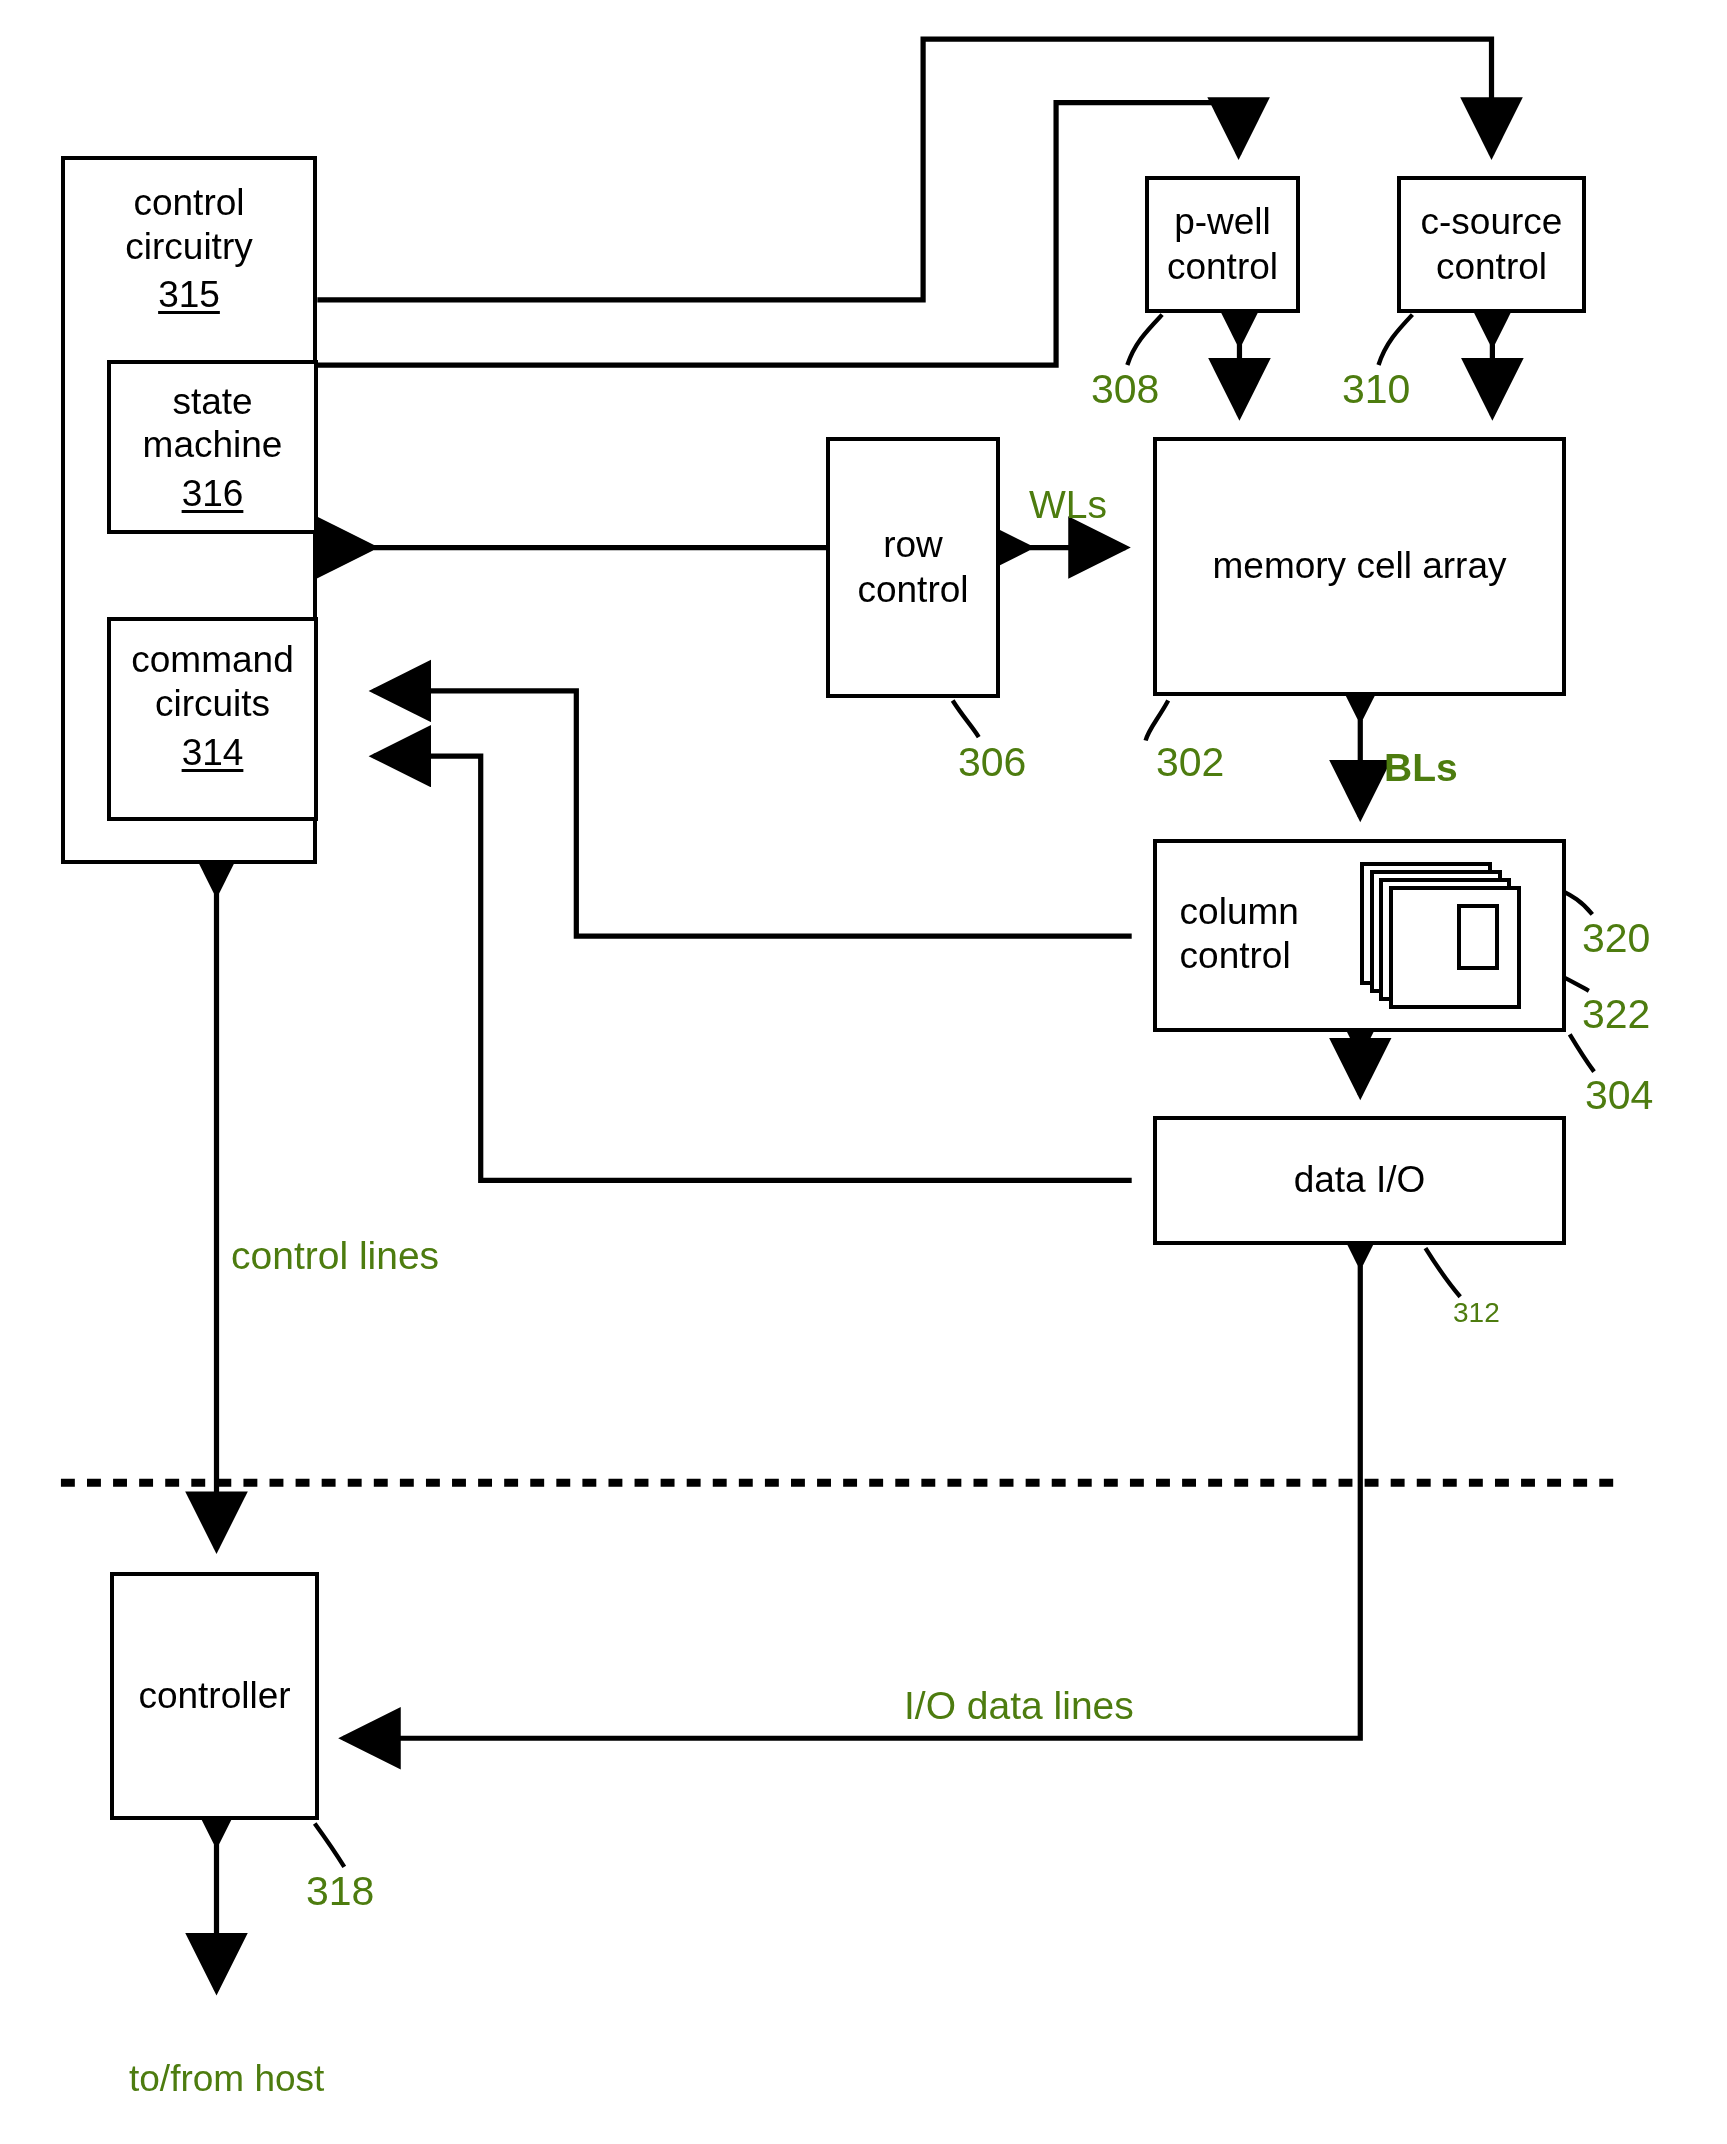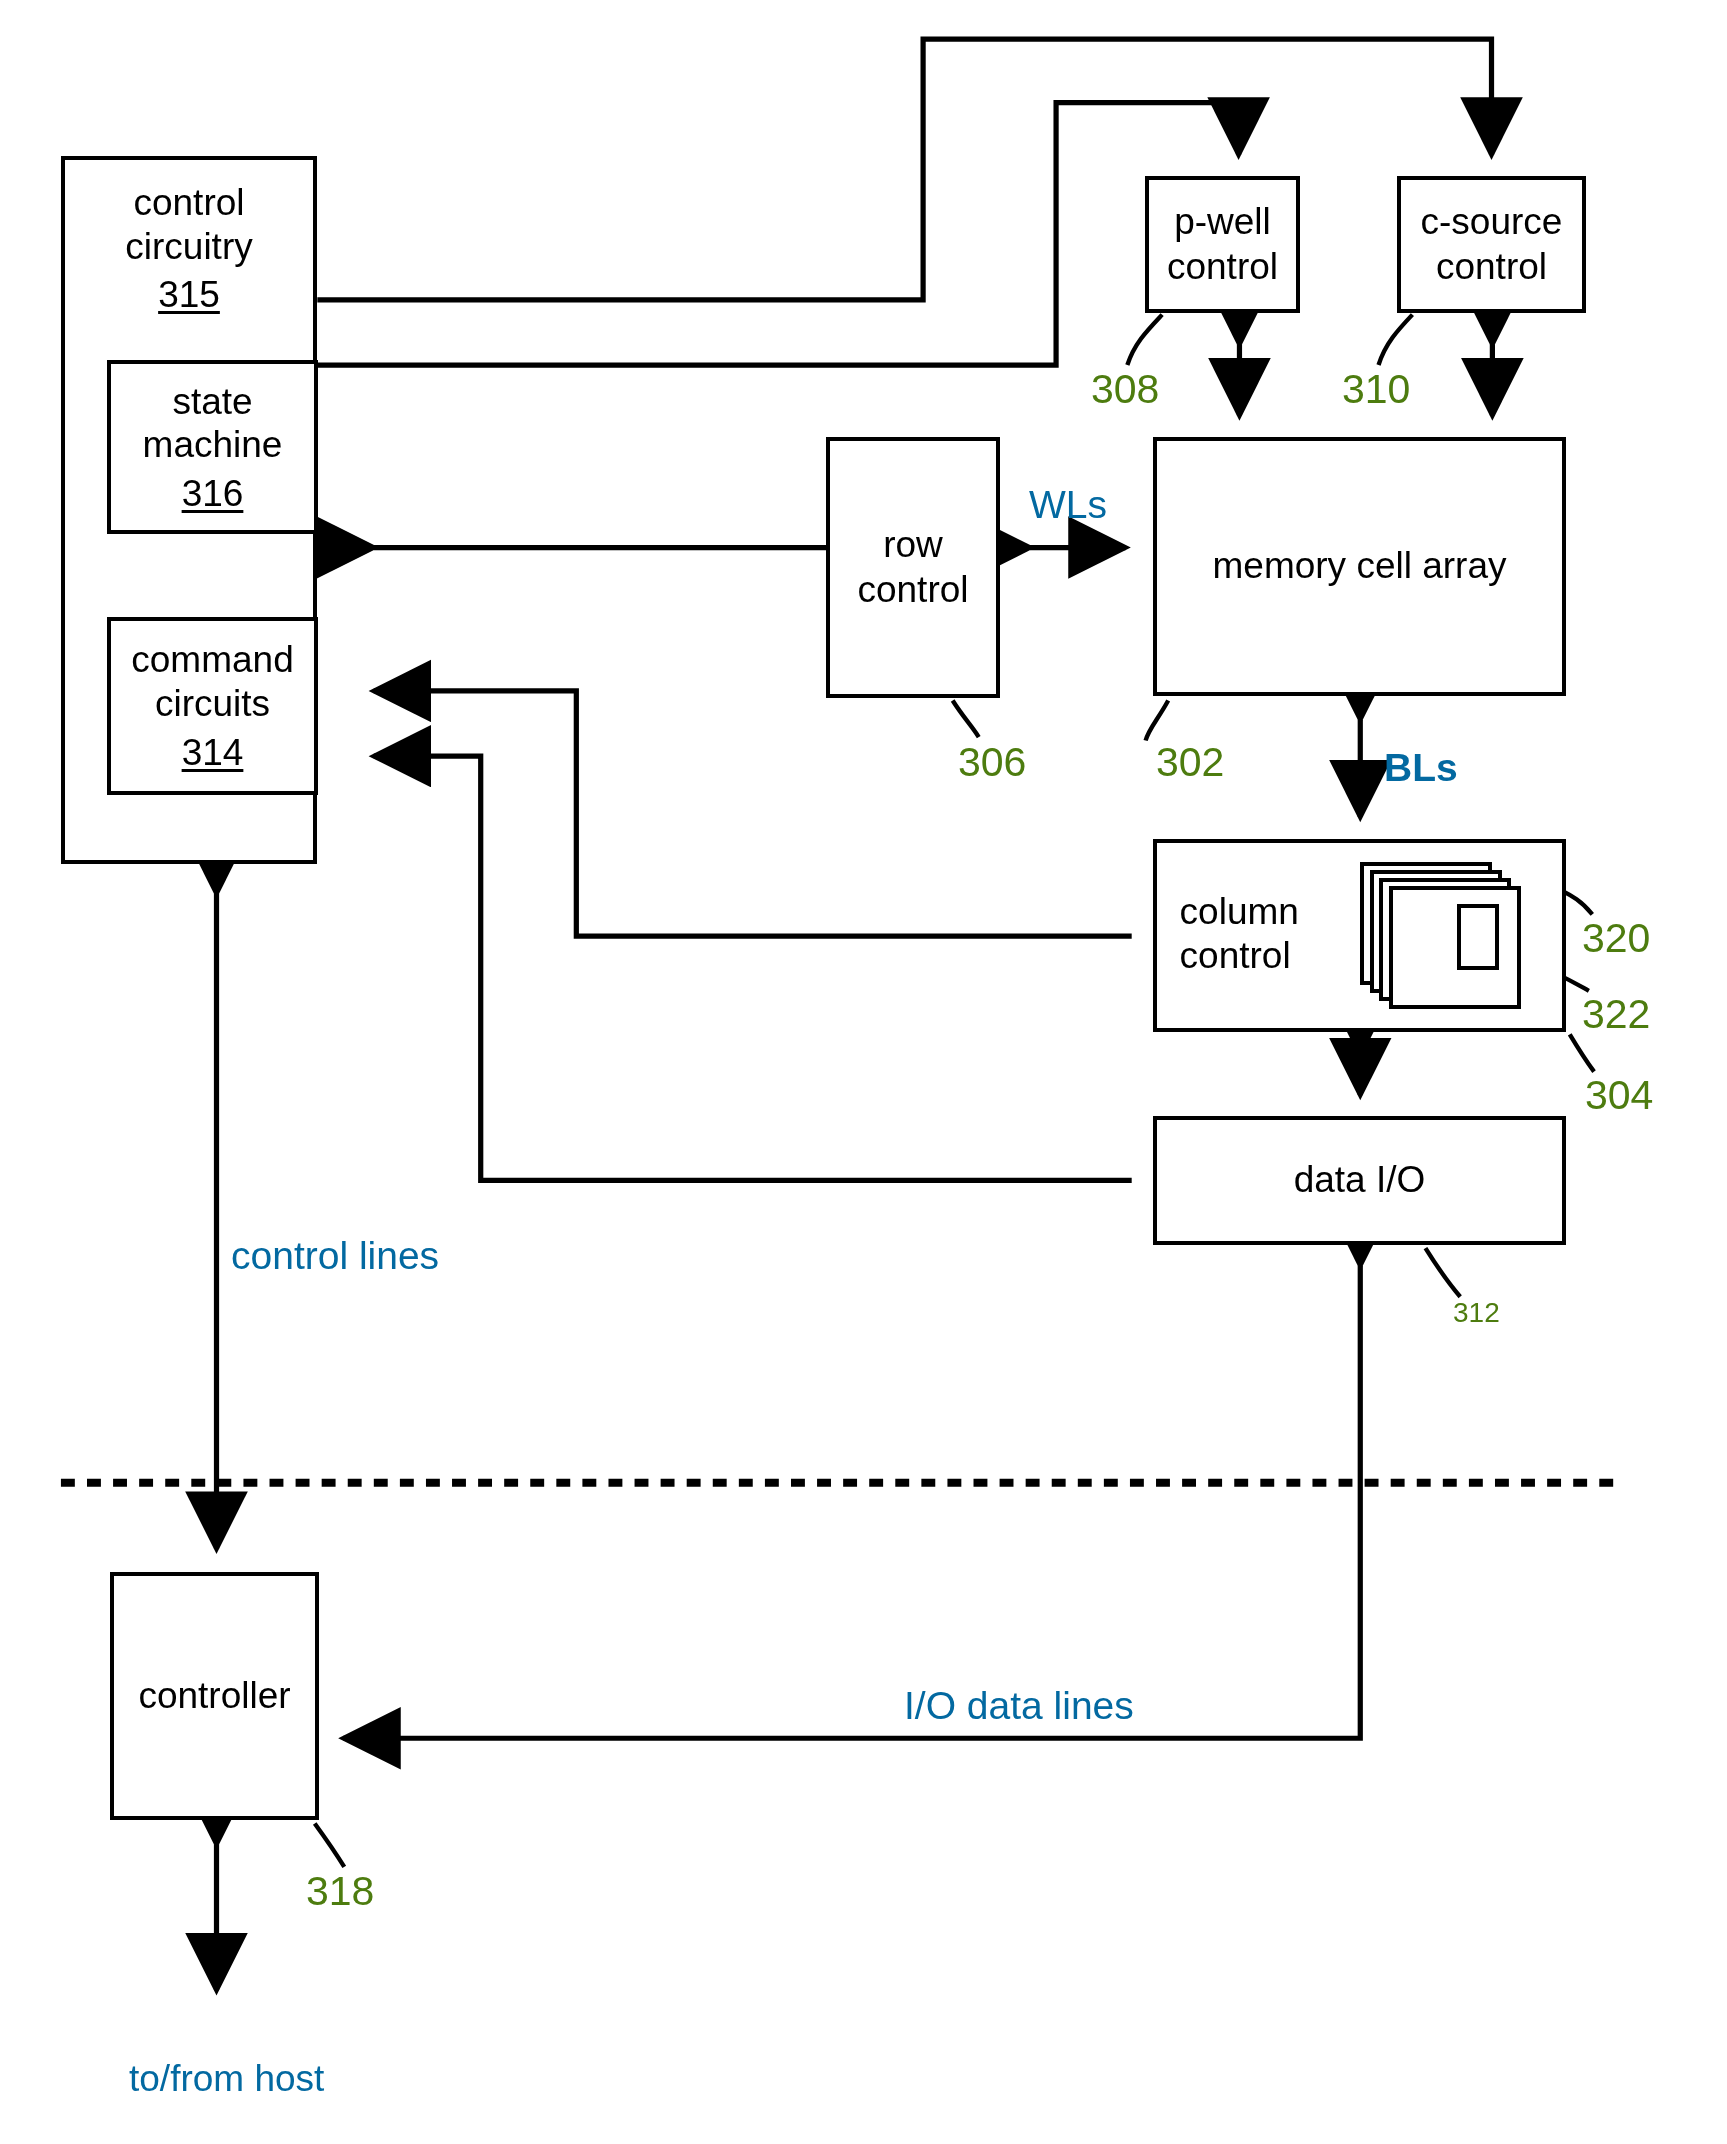--- a/index.html
+++ b/index.html
@@ -49,21 +49,21 @@
     color: #000;
   }
   .reflabel {
     position: absolute;
     color: #4d7c0f;
     white-space: nowrap;
   }
   .underline { text-decoration: underline; text-underline-offset: 3.5px; }
   .freetext {
     position: absolute;
-    color: #0369a1;
+    color: #4d7c0f;
     white-space: nowrap;
   }
   .pagestack {
     position: absolute;
   }
   .pg {
     position: absolute;
     border: 4.3px solid #000;
     background: #fff;
     box-sizing: border-box;
@@ -135,21 +135,21 @@
 circuitry</div>
     <div class="boxlabel underline" style="top:113px; font-size:37px;">315</div>
   </div>
 
   <div class="box" style="left:107px; top:360px; width:211px; height:174px;">
     <div class="boxlabel" style="top:15.6px; font-size:37px;">state
 machine</div>
     <div class="boxlabel underline" style="top:108px; font-size:37px;">316</div>
   </div>
 
-  <div class="box" style="left:107px; top:617px; width:211px; height:178px;">
+  <div class="box" style="left:107px; top:617px; width:211px; height:204px;">
     <div class="boxlabel" style="top:17.4px; font-size:37px;">command
 circuits</div>
     <div class="boxlabel underline" style="top:110px; font-size:37px;">314</div>
   </div>
 
   <div class="box" style="left:1145px; top:176px; width:155px; height:137px;">
     <div class="ctr-v" style="font-size:37px;">p-well
 control</div>
   </div>
 

